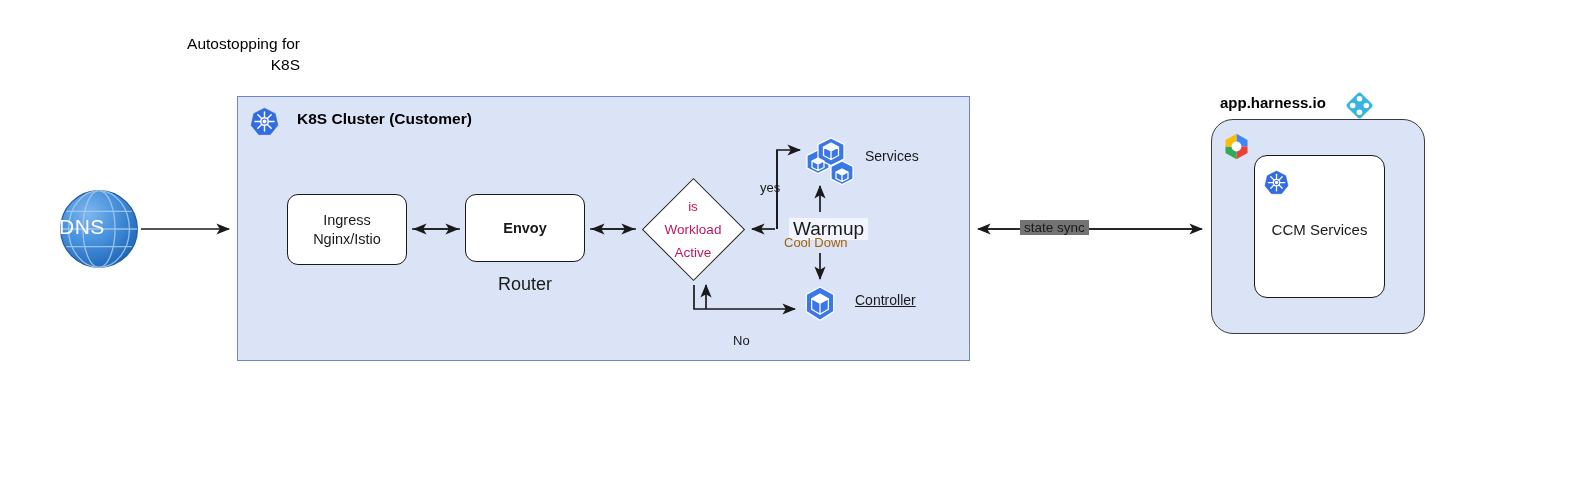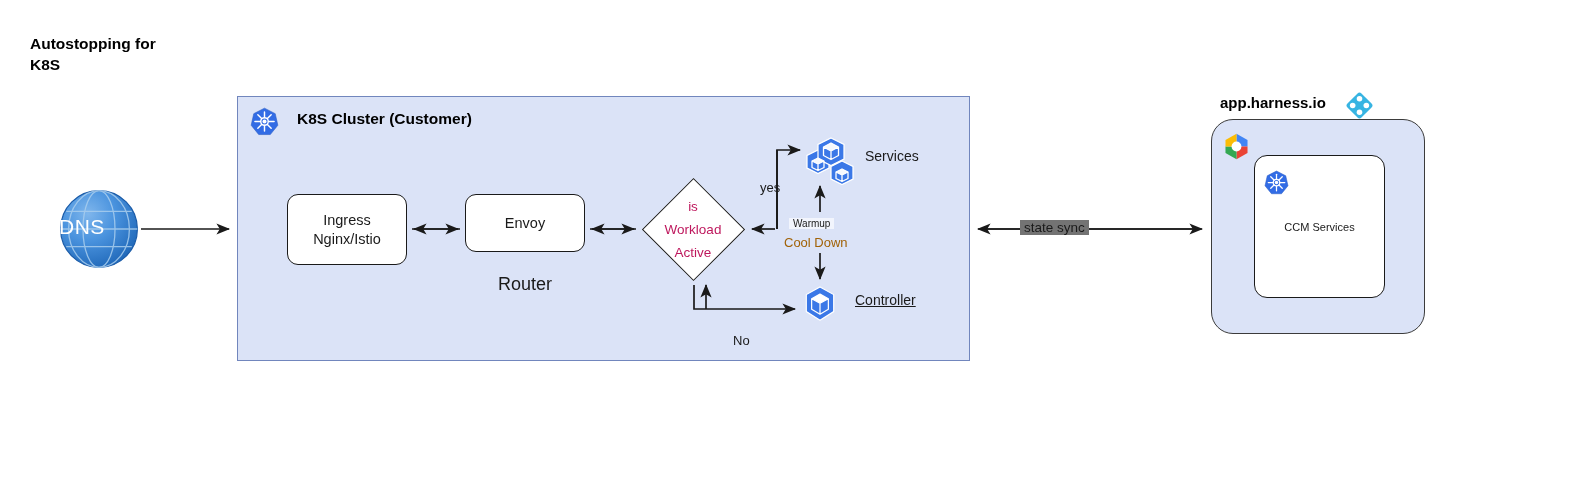--- a/index.html
+++ b/index.html
@@ -20,23 +20,23 @@
     width: 1576px;
     height: 500px;
   }
   .abs { position: absolute; }
 
   
   #diagram-title {
     left: 30px;
     top: 33px;
     width: 270px;
-    text-align: left;
+    text-align: right;
     font-size: 15.5px;
-    font-weight: bold;
+    font-weight: normal;
     color: #000000;
     line-height: 21px;
     white-space: pre-line;
   }
 
   
   #cluster-panel {
     left: 237px;
     top: 96px;
     width: 733px;
@@ -63,21 +63,21 @@
     display: flex;
     align-items: center;
     justify-content: center;
     text-align: center;
     font-size: 14.5px;
     color: #1a1a1a;
     line-height: 19px;
     white-space: pre-line;
   }
   #ingress-box { left: 287px; top: 194px; width: 120px; height: 71px; }
-  #envoy-box   { left: 465px; top: 194px; width: 120px; height: 58px; }
+  #envoy-box   { left: 465px; top: 194px; width: 120px; height: 68px; font-weight: bold; }
   #router-label {
     left: 465px; top: 274px; width: 120px;
     text-align: center;
     font-size: 18px;
     color: #1a1a1a;
   }
 
   
   #decision-diamond {
     left: 641px;
@@ -121,21 +121,21 @@
   #no-label  {
     left: 730px; top: 300px; font-size: 13px;
     background: #dbe3f7; padding: 0 3px; margin-top: 33px;
   }
   #state-sync-label {
     left: 1020px; top: 220px; font-size: 13.5px;
     background: #737373; padding: 0 4px;
   }
   #warmup-label {
     left: 789px; top: 218px;
-    font-size: 10px; color: #1a1a1a;
+    font-size: 19px; color: #1a1a1a;
     background: #f2f5fd; padding: 0 4px;
     white-space: nowrap;
   }
   #cooldown-label {
     left: 784px; top: 235px;
     font-size: 13px; color: #a16207;
     white-space: nowrap;
   }
 
   
@@ -159,21 +159,21 @@
     width: 131px; height: 143px;
     background: #ffffff;
     border: 1.6px solid #1a1a1a;
     border-radius: 13px;
     box-sizing: border-box;
   }
   #ccm-k8s-icon { left: 1264px; top: 170px; }
   #ccm-label {
     left: 1254px; top: 221px; width: 131px;
     text-align: center;
-    font-size: 11px; color: #1a1a1a;
+    font-size: 15px; color: #1a1a1a;
   }
 
   
   #dns-globe { left: 59px; top: 189px; }
   #dns-text {
     left: 59px; top: 215px; width: 80px;
     text-align: left;
     font-size: 21px; color: #ffffff;
     letter-spacing: 0.5px;
   }

